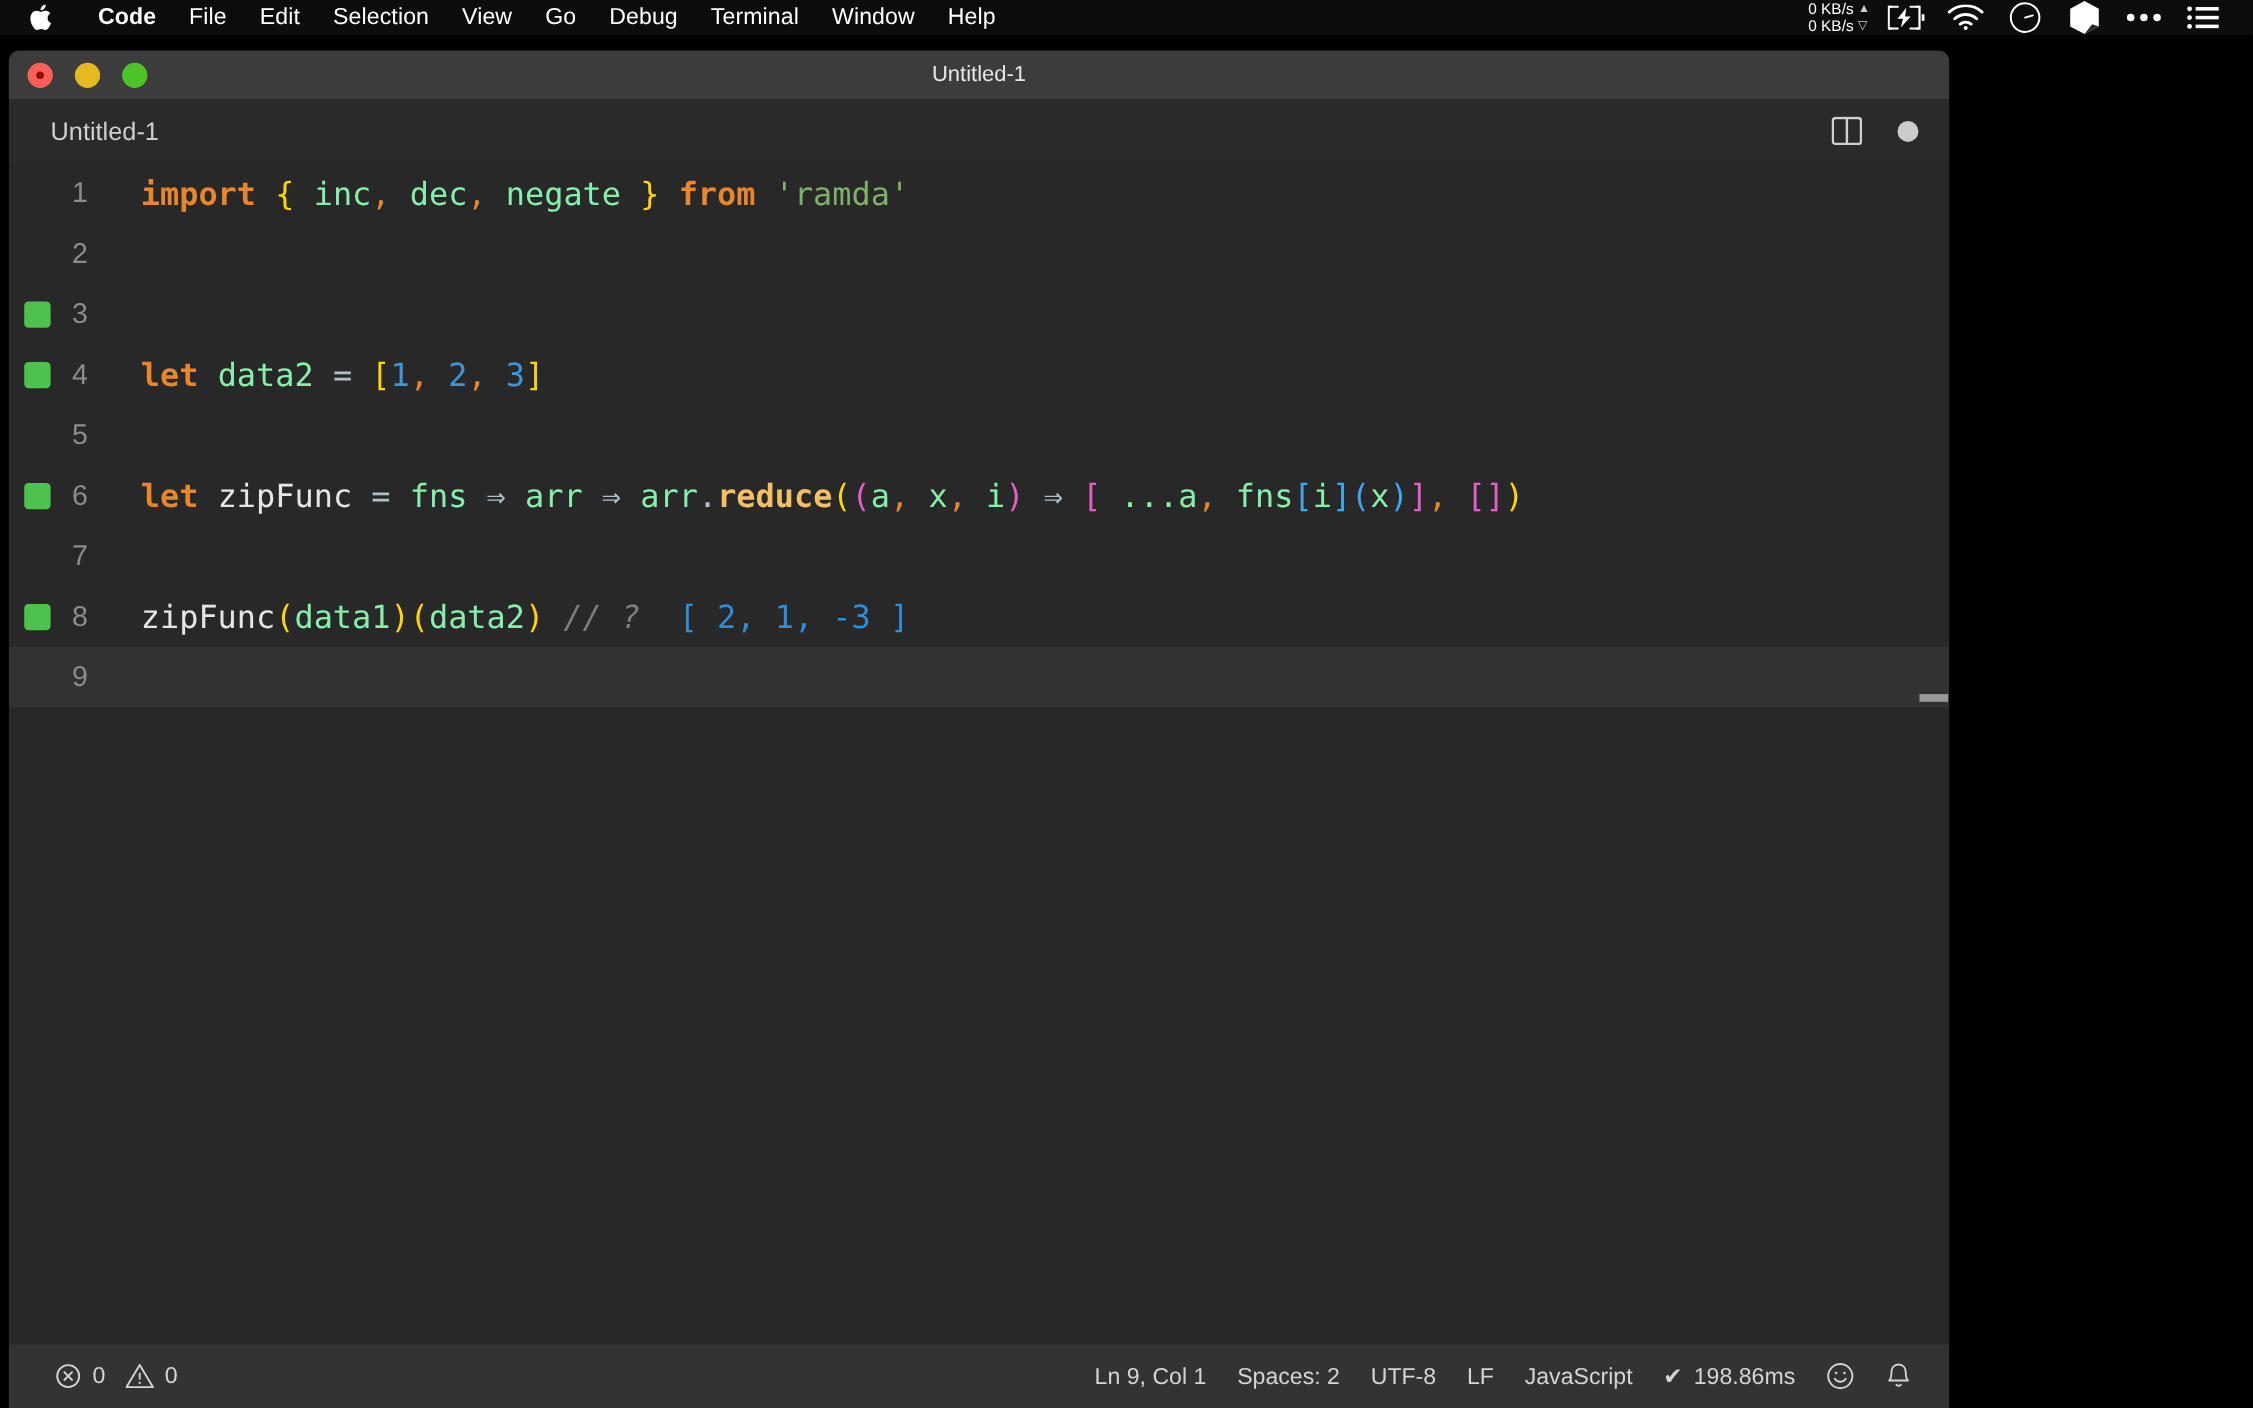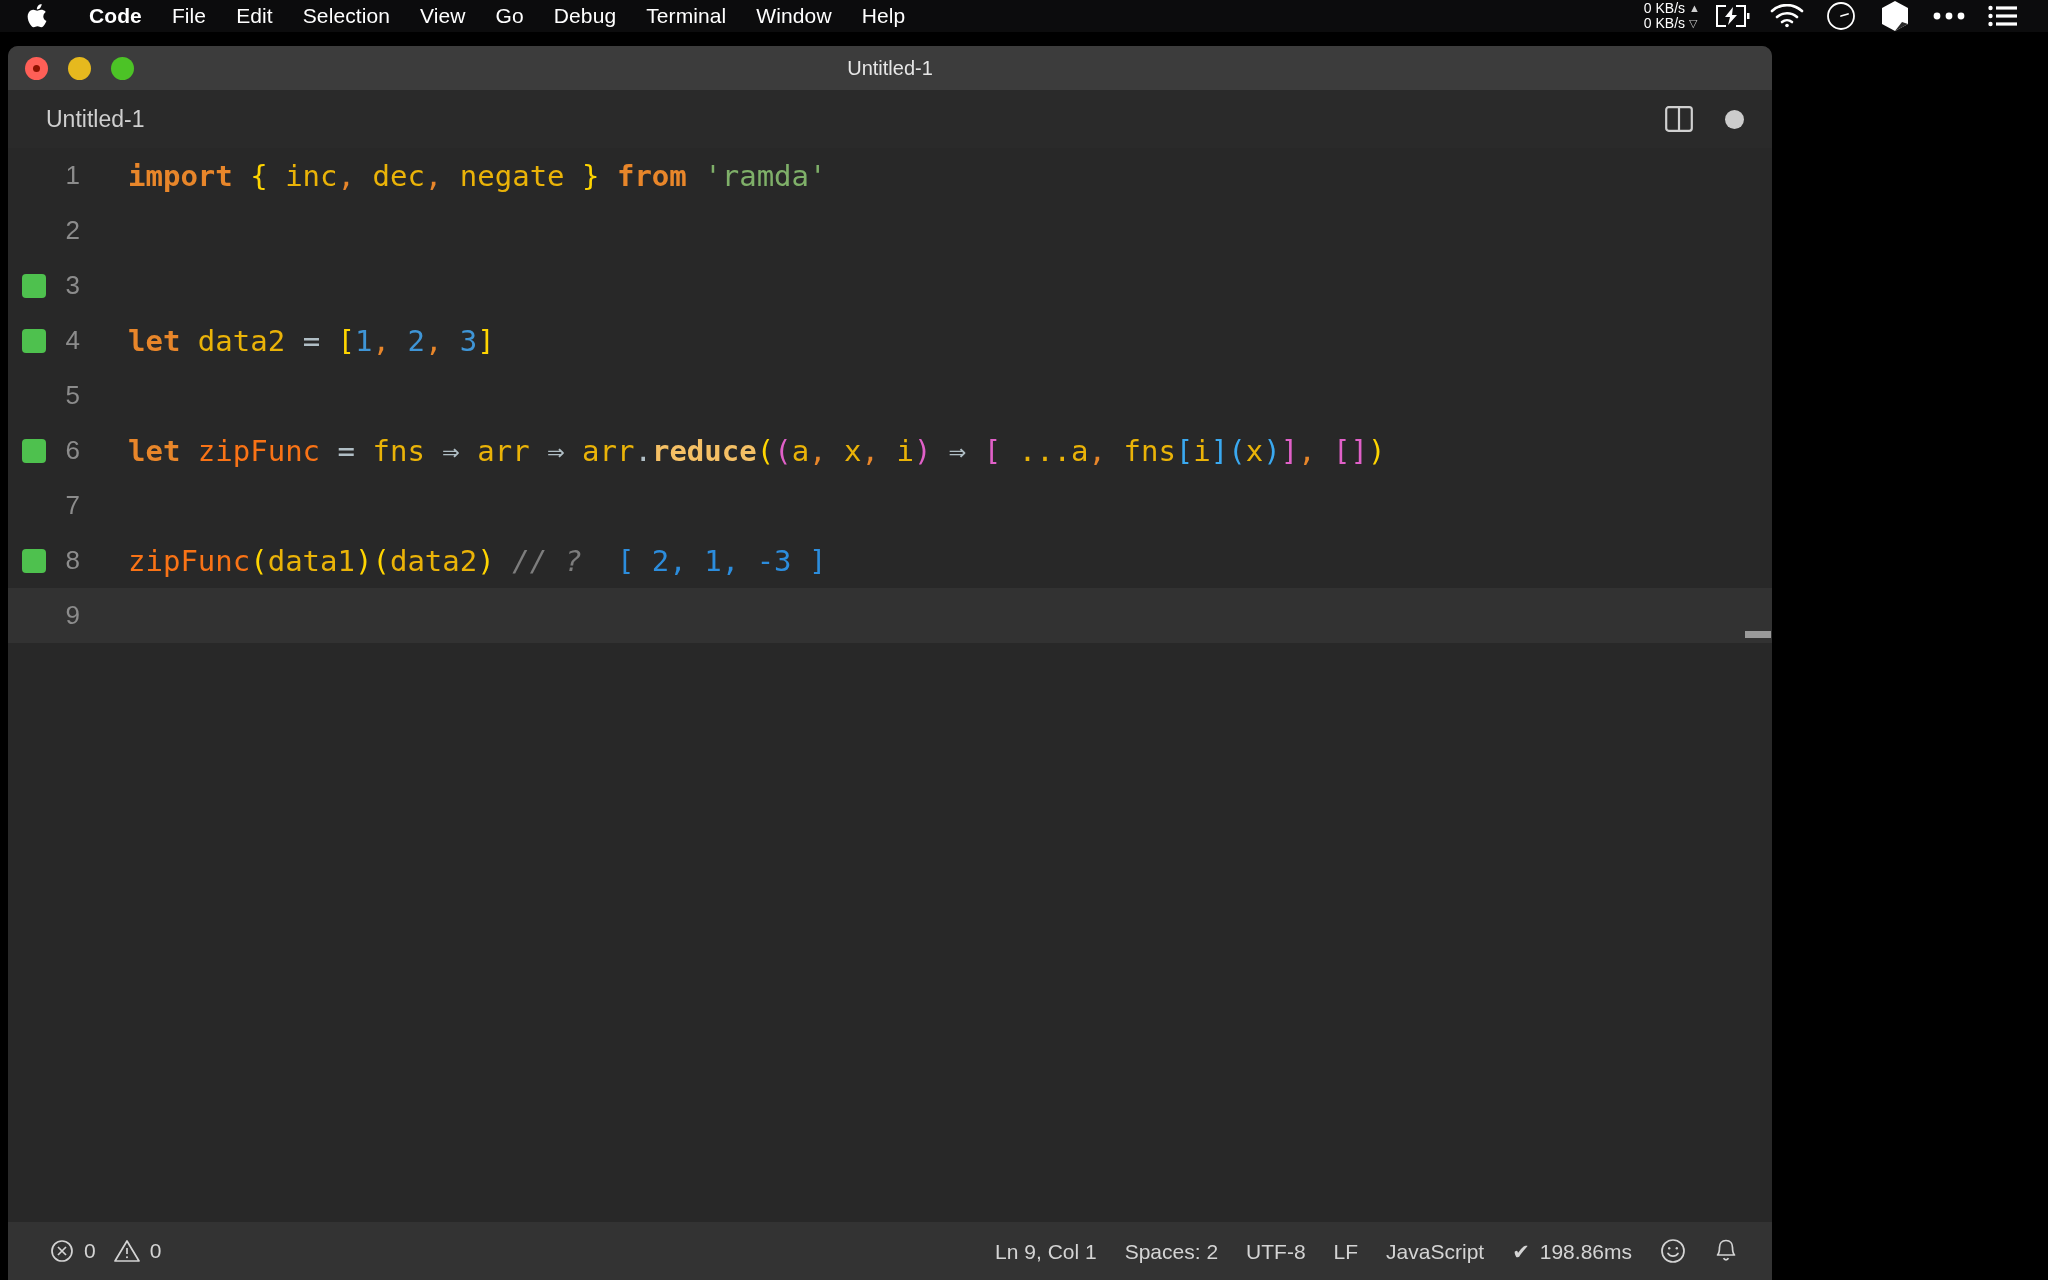--- a/index.html
+++ b/index.html
@@ -182,29 +182,29 @@
     font-family: "Liberation Sans", sans-serif;
   }
   .code-text {
     padding-left: 48px;
     color: #b6c2cf;
   }
   .code-line.active .code-text { width: 100%; box-sizing: border-box; }
 
   
   .kw      { color: #e8862a; font-weight: bold; }  
-  .ident   { color: #eab308; }
+  .ident   { color: #86efac; }
   .punc    { color: #b0bec5; }
   .comma   { color: #e8862a; }
   .br1     { color: #ffd500; }                      
   .br2     { color: #e060c8; }                      
   .br3     { color: #3aa9f0; }                      
   .str     { color: #7fb069; }
   .num     { color: #3f95d6; }
-  .fn      { color: #f97316; }
+  .fn      { color: #e5e5e5; }
   .meth    { color: #f5c065; font-weight: bold; }
   .comment { color: #7d7d7d; font-style: italic; }
   .quokka  { color: #2c8ddd; }
   .arrow   { color: #b0bec5; }
 
   
   #scroll-shadow {
     position: absolute;
     right: 0; top: 0;
     width: 28px; height: 100%;

